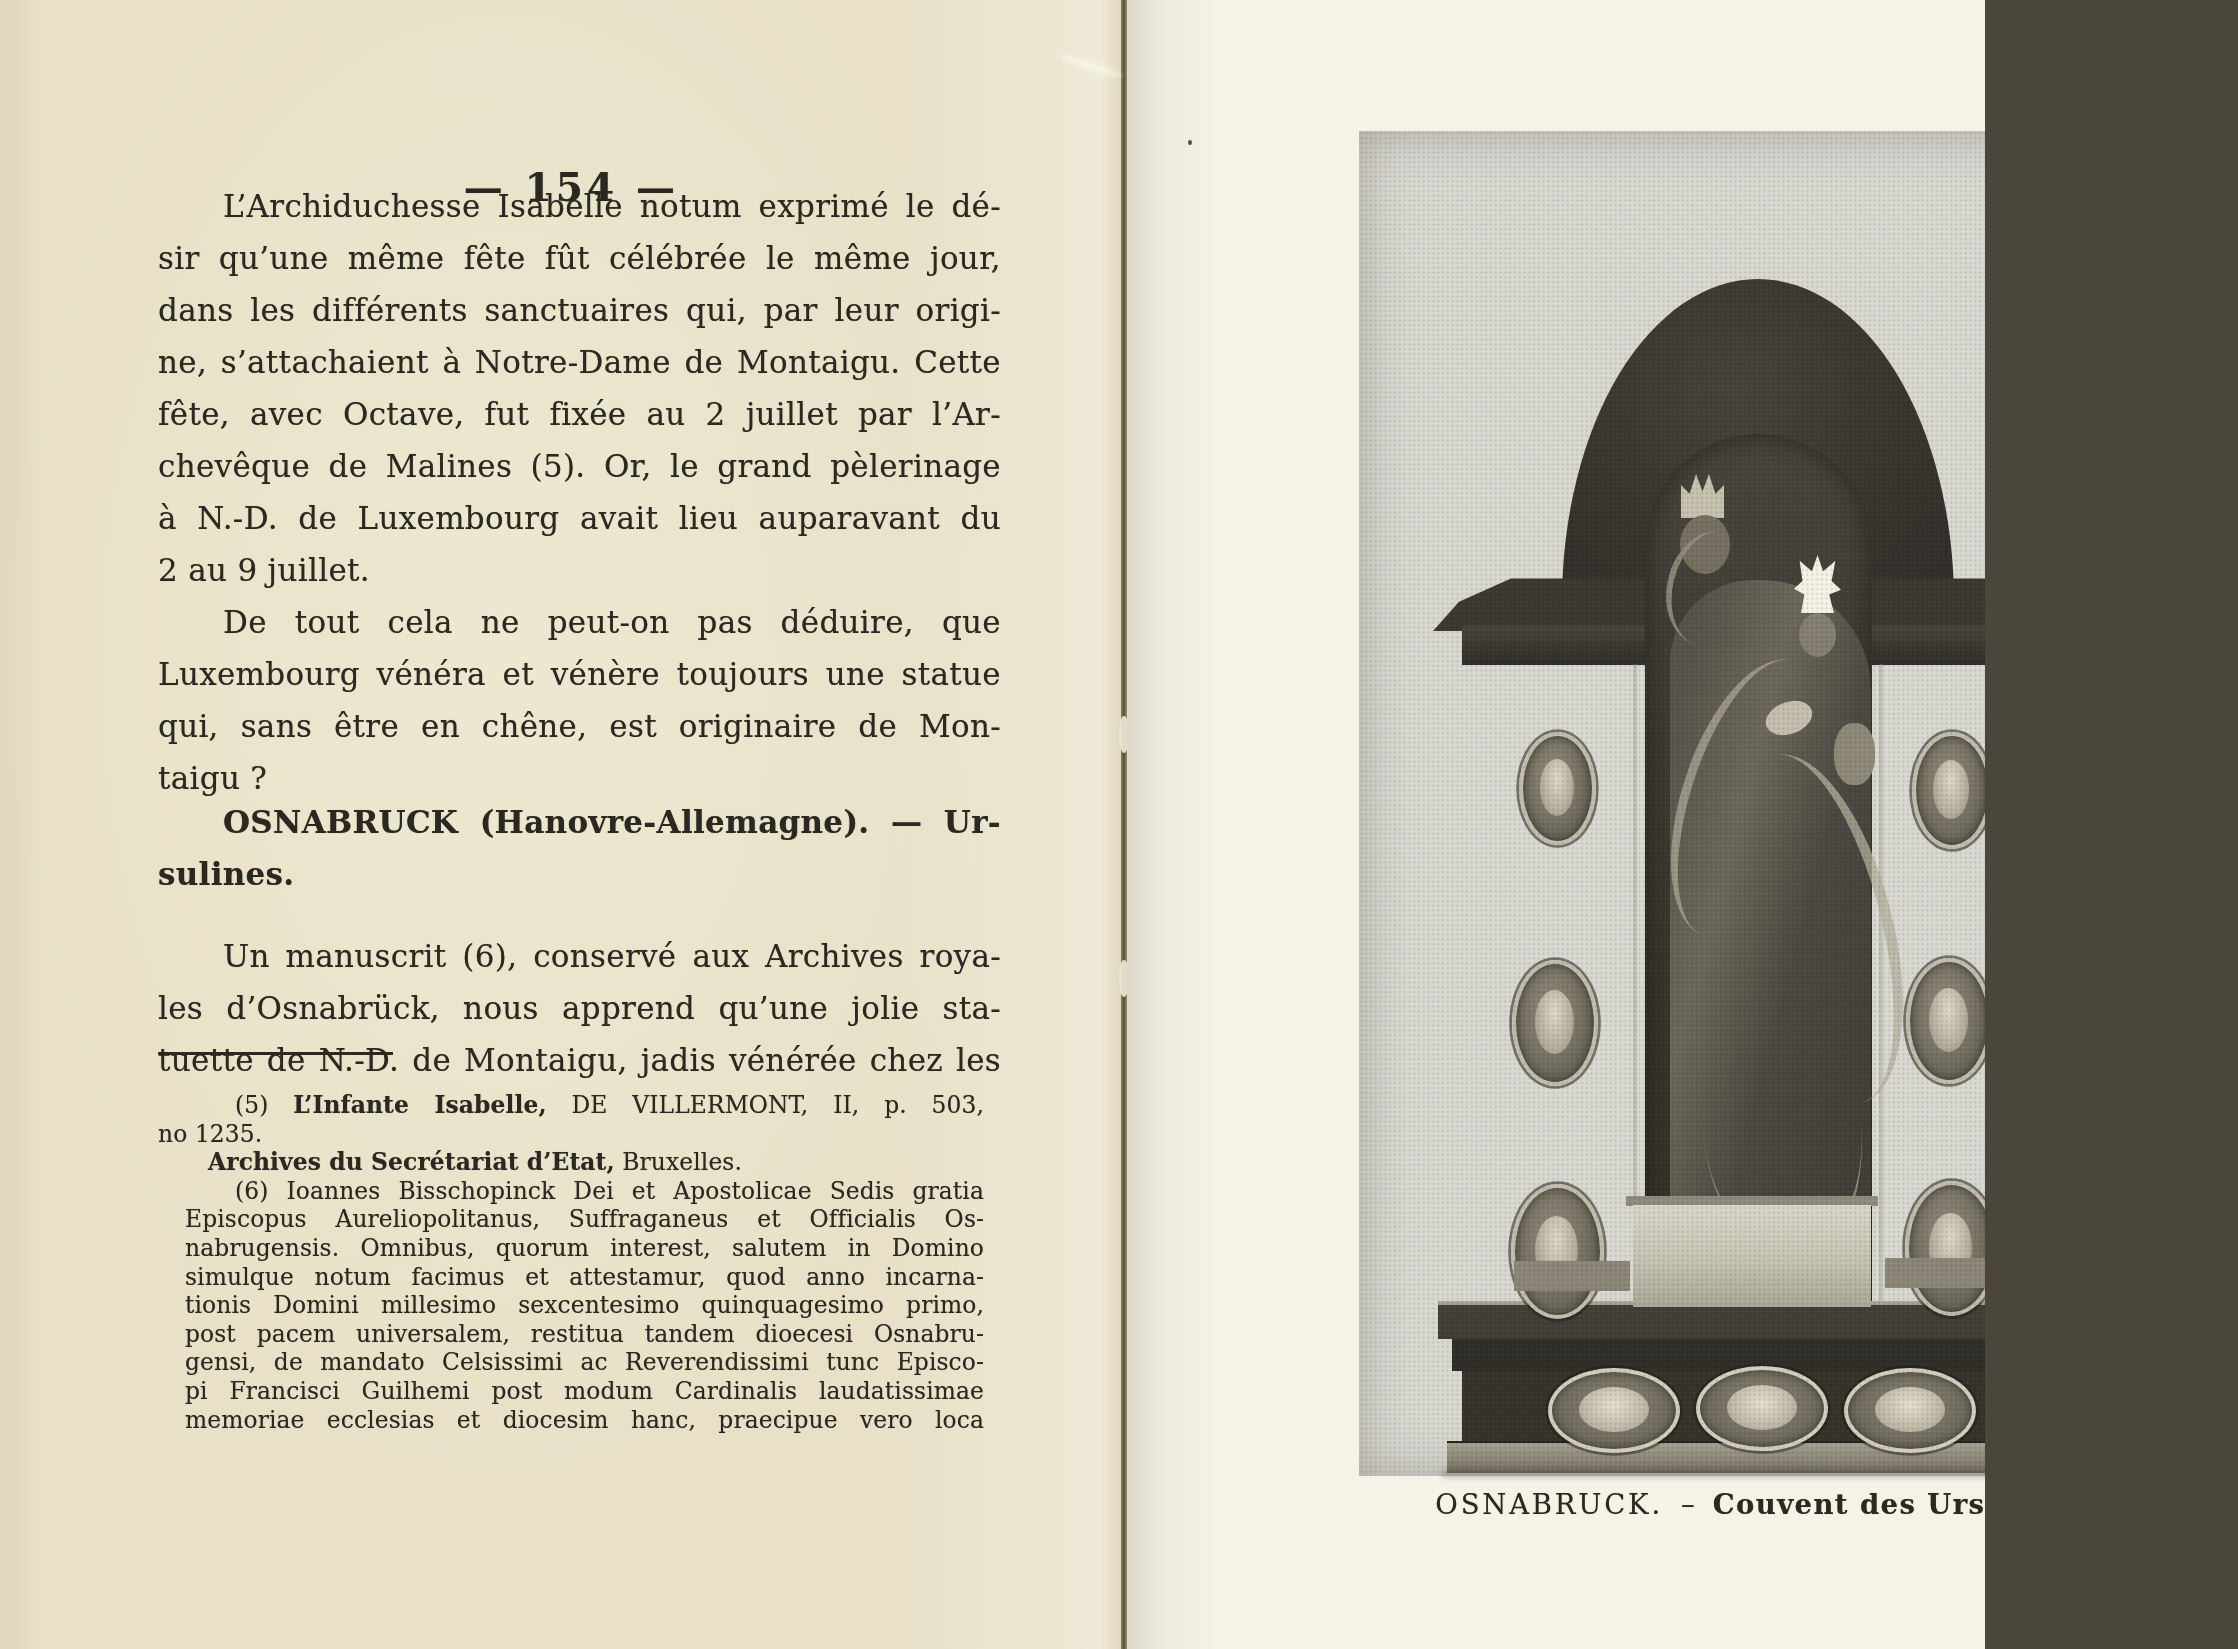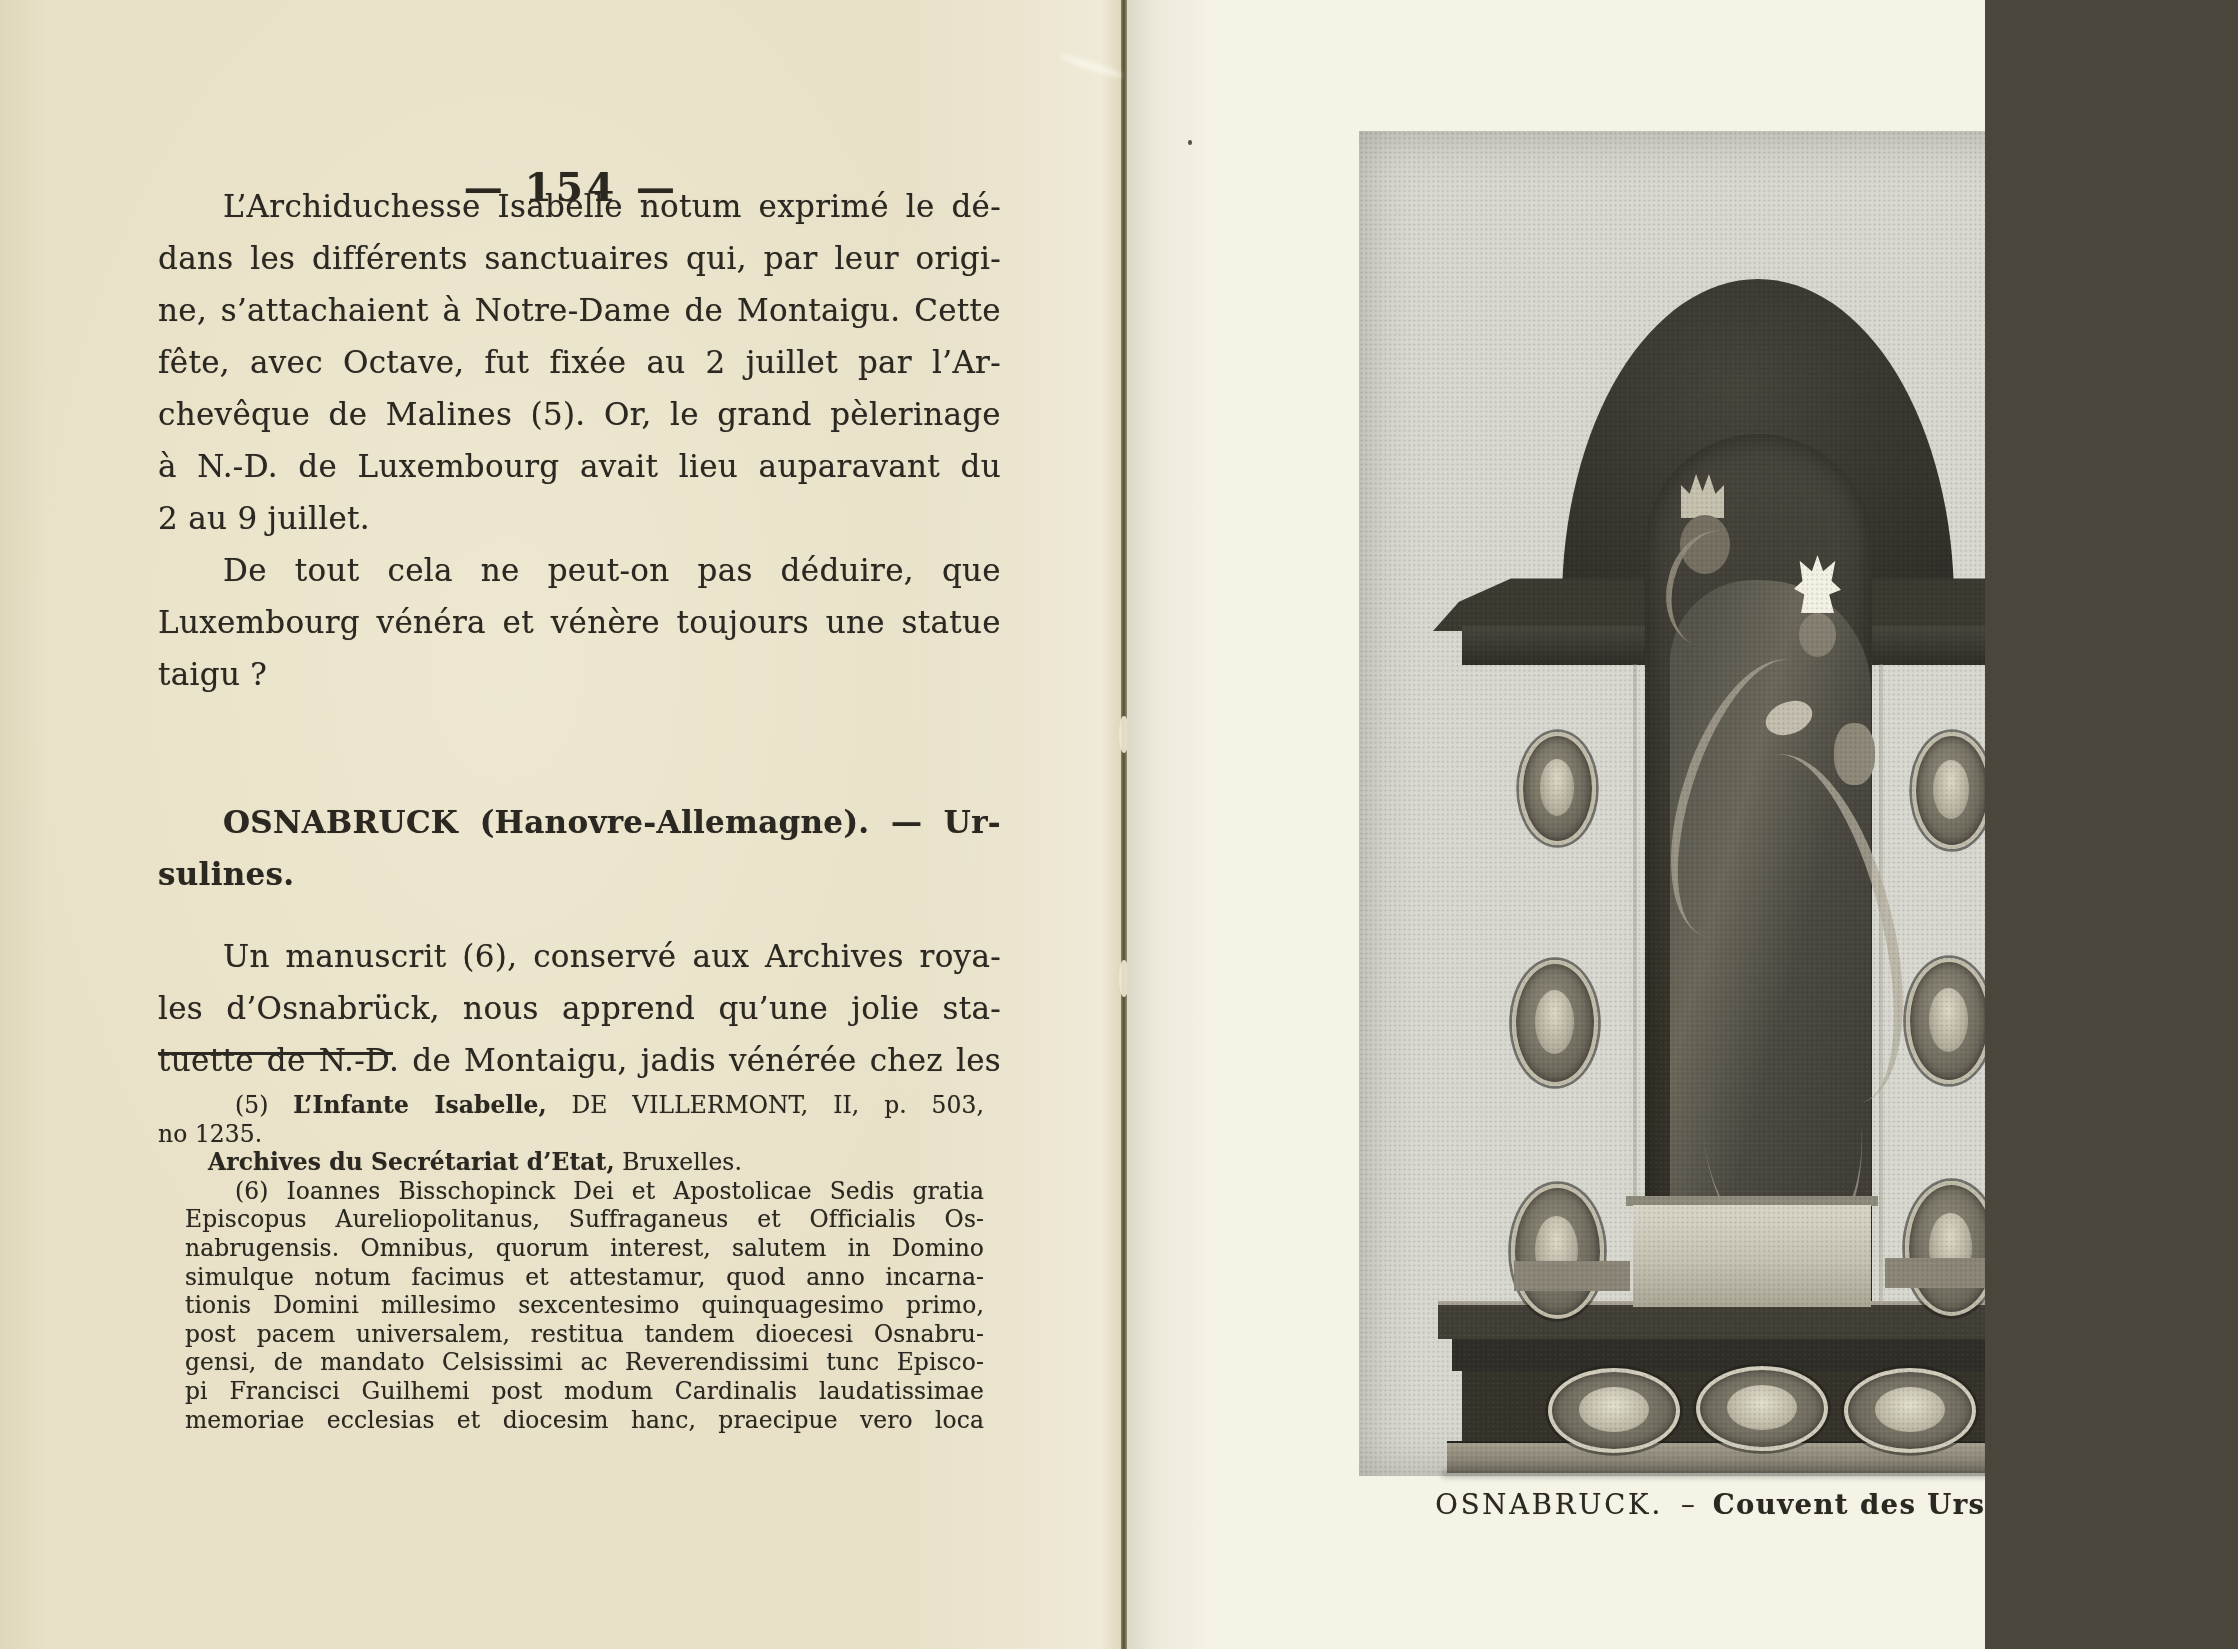--- a/index.html
+++ b/index.html
@@ -170,28 +170,30 @@
 </head>
 <body>
 
 <div id="canvas">
 
   <div class="left-page">
     <div class="page-number ink">— 154 —</div>
 
     <div class="textblock ink" style="top:180px;">
         <div class="tline just" style="padding-left: 65px;"><span>L’Archiduchesse Isabelle notum exprimé le dé-</span></div>
+        <div class="tline just"><span>sir qu’une même fête fût célébrée le même jour,</span></div>
         <div class="tline just"><span>dans les différents sanctuaires qui, par leur origi-</span></div>
         <div class="tline just"><span>ne, s’attachaient à Notre-Dame de Montaigu. Cette</span></div>
         <div class="tline just"><span>fête, avec Octave, fut fixée au 2 juillet par l’Ar-</span></div>
         <div class="tline just"><span>chevêque de Malines (5). Or, le grand pèlerinage</span></div>
         <div class="tline just"><span>à N.-D. de Luxembourg avait lieu auparavant du</span></div>
         <div class="tline"><span>2 au 9 juillet.</span></div>
         <div class="tline just" style="padding-left: 65px;"><span>De tout cela ne peut-on pas déduire, que</span></div>
         <div class="tline just"><span>Luxembourg vénéra et vénère toujours une statue</span></div>
+        <div class="tline just"><span>qui, sans être en chêne, est originaire de Mon-</span></div>
         <div class="tline"><span>taigu ?</span></div>
       </div>
 
     <div class="textblock ink heading" style="top:796px;">
         <div class="tline just" style="padding-left: 65px;"><span class="bold">OSNABRUCK (Hanovre-Allemagne). — Ur-</span></div>
         <div class="tline"><span class="bold">sulines.</span></div>
       </div>
 
     <div class="textblock ink" style="top:930px;">
         <div class="tline just" style="padding-left: 65px;"><span>Un manuscrit (6), conservé aux Archives roya-</span></div>

